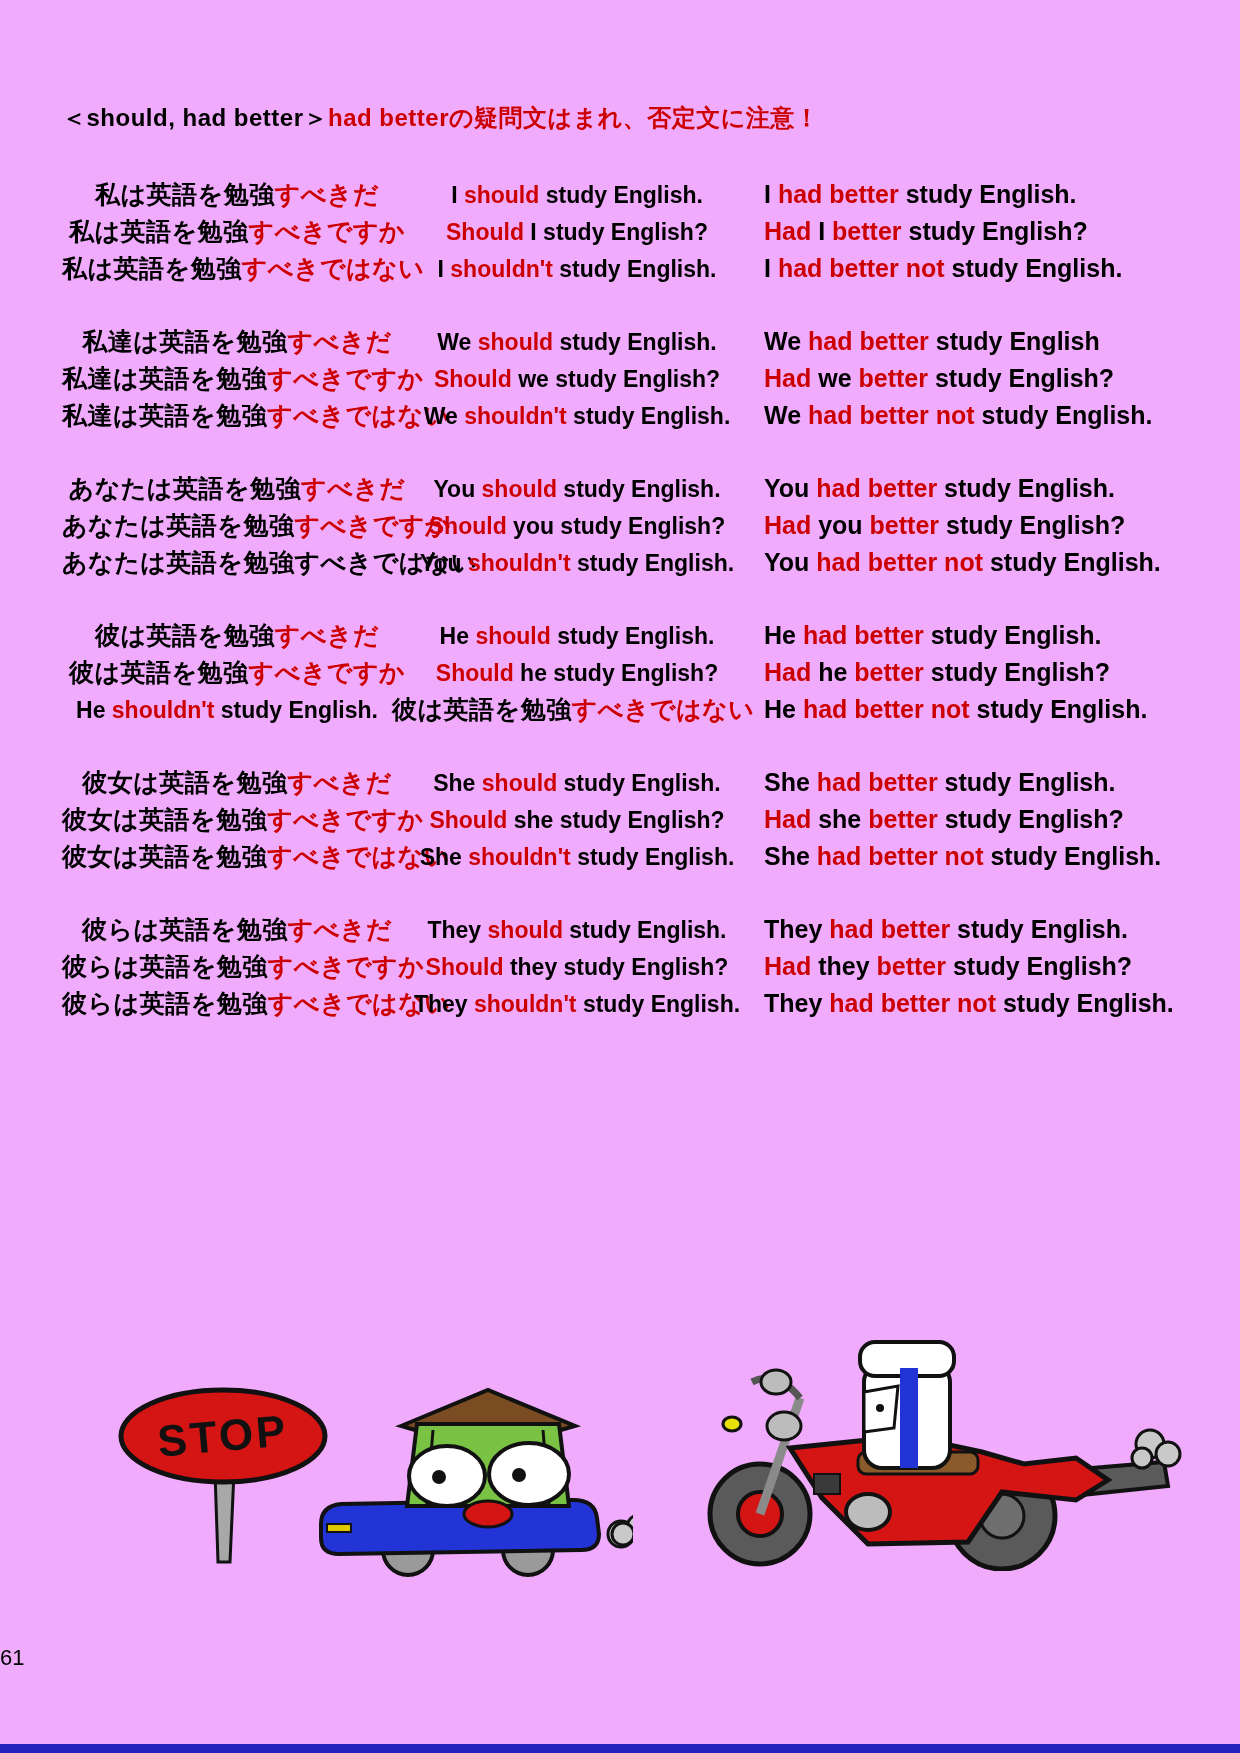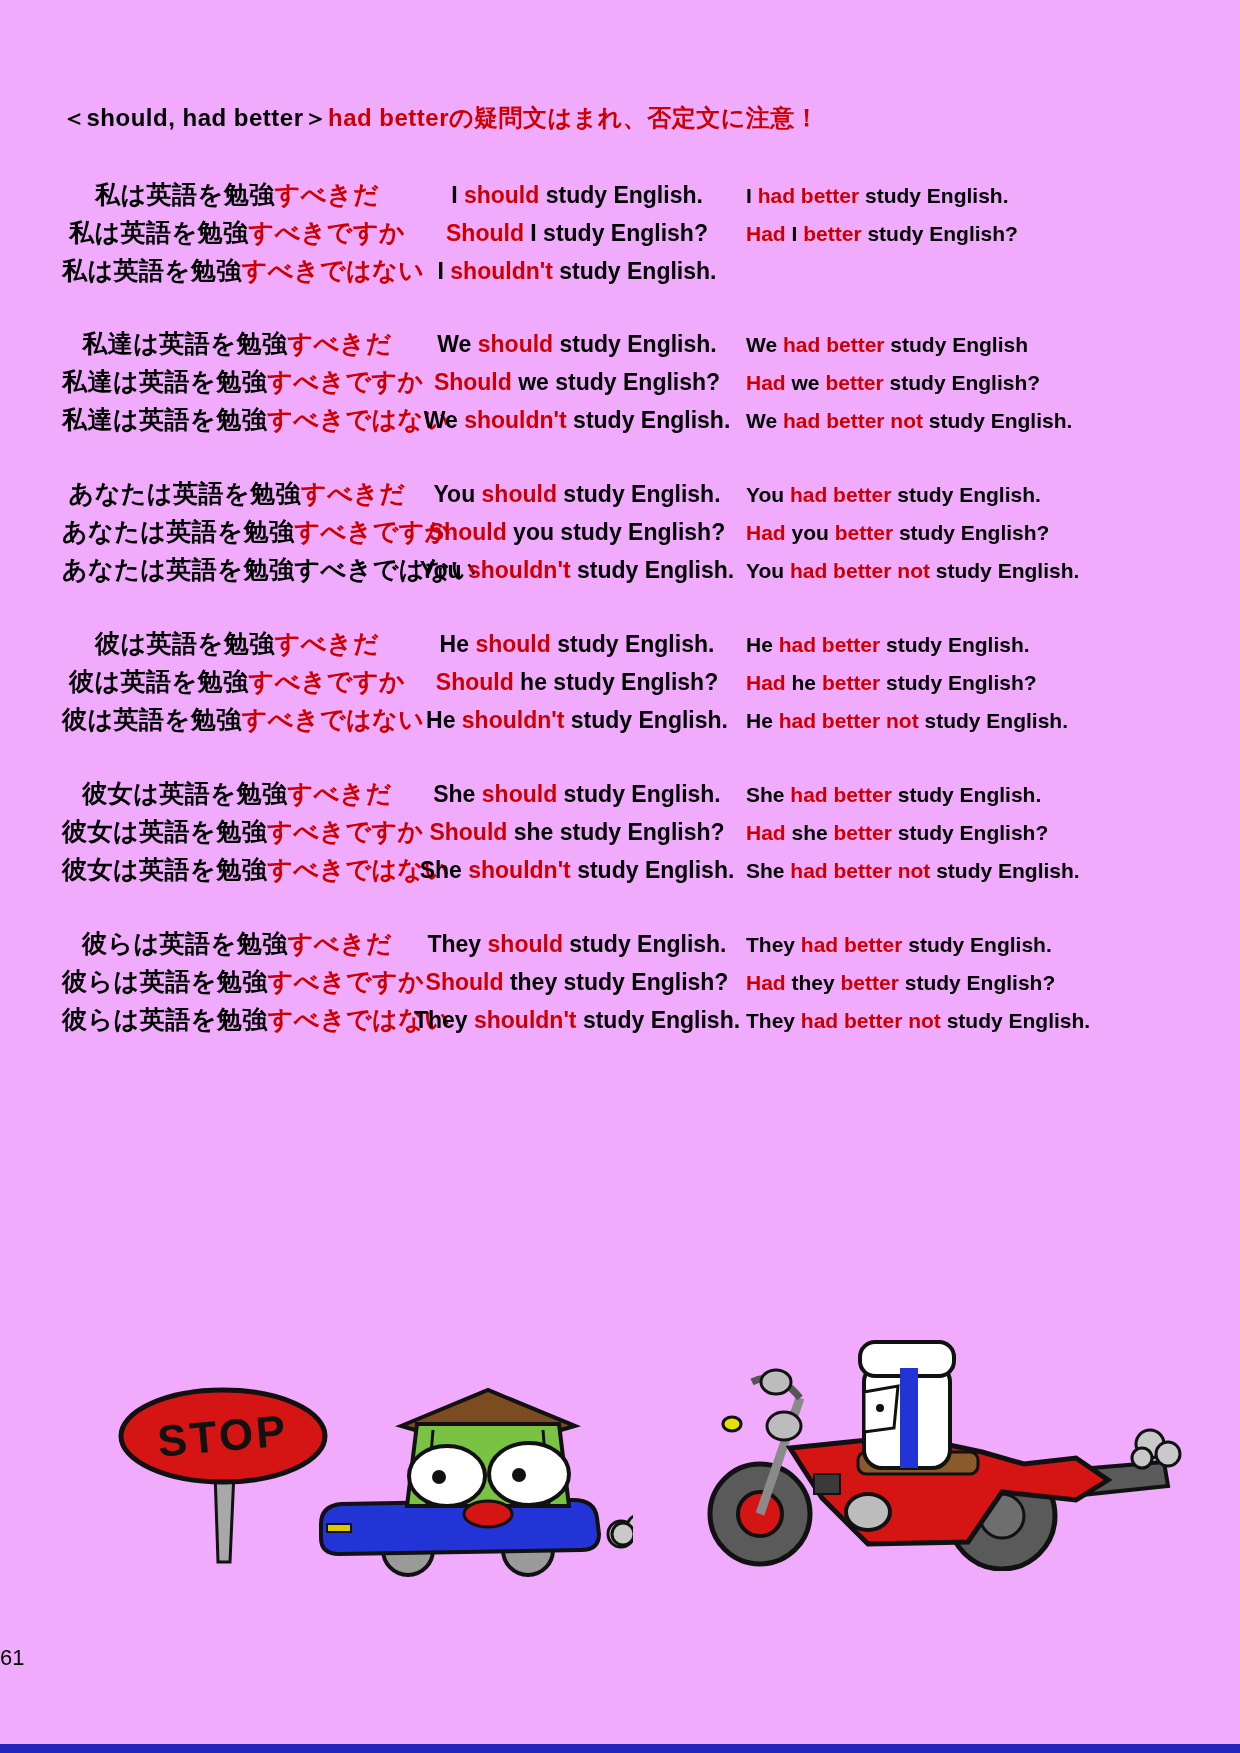--- a/index.html
+++ b/index.html
@@ -9,21 +9,21 @@
     font-weight:700;color:#000;overflow:hidden;
   }
   .title{position:absolute;left:62px;top:102px;font-size:24px;letter-spacing:0.5px;white-space:pre;}
   .title .tr{color:var(--red,#cc0000);}
   .table{position:absolute;left:62px;top:176px;width:1140px;}
   .group{margin-bottom:36px;}
   .row{display:flex;line-height:36px;align-items:baseline;}
   .cell{white-space:pre;}
   .c0{width:350px;font-size:25px;letter-spacing:0.5px;text-align:center;}
   .c1{width:330px;font-size:23px;text-align:center;}
-  .c2{flex:1;font-size:21px;padding-left:4px;}
+  .c2{flex:1;font-size:25px;padding-left:4px;margin-left:18px;}
   .red{color:var(--red,#cc0000);}
   .illus{position:absolute;}
   .pageno{position:absolute;left:0;right:0;top:1645px;text-align:left;font-size:22px;font-weight:400;}
   .bluebar{position:absolute;left:0;bottom:0;width:100%;height:9px;background:var(--bar,#2222bb);}
 </style>
 </head>
 <body>
 
 <div class="page">
 
@@ -37,20 +37,21 @@
           <div class="cell c2"><span>I </span><span class="red">had better</span><span> study English.</span></div>
         </div>
         <div class="row">
           <div class="cell c0"><span>私は英語を勉強</span><span class="red">すべきですか</span></div>
           <div class="cell c1"><span class="red">Should</span><span> I study English?</span></div>
           <div class="cell c2"><span class="red">Had</span><span> I </span><span class="red">better</span><span> study English?</span></div>
         </div>
         <div class="row">
           <div class="cell c0"><span>私は英語を勉強</span><span class="red">すべきではない</span></div>
           <div class="cell c1"><span>I </span><span class="red">shouldn't</span><span> study English.</span></div>
+          <div class="cell c2"><span>I </span><span class="red">had better not</span><span> study English.</span></div>
         </div>
       </div>
       <div class="group">
         <div class="row">
           <div class="cell c0"><span>私達は英語を勉強</span><span class="red">すべきだ</span></div>
           <div class="cell c1"><span>We </span><span class="red">should</span><span> study English.</span></div>
           <div class="cell c2"><span>We </span><span class="red">had better</span><span> study English</span></div>
         </div>
         <div class="row">
           <div class="cell c0"><span>私達は英語を勉強</span><span class="red">すべきですか</span></div>
@@ -85,22 +86,22 @@
           <div class="cell c0"><span>彼は英語を勉強</span><span class="red">すべきだ</span></div>
           <div class="cell c1"><span>He </span><span class="red">should</span><span> study English.</span></div>
           <div class="cell c2"><span>He </span><span class="red">had better</span><span> study English.</span></div>
         </div>
         <div class="row">
           <div class="cell c0"><span>彼は英語を勉強</span><span class="red">すべきですか</span></div>
           <div class="cell c1"><span class="red">Should</span><span> he study English?</span></div>
           <div class="cell c2"><span class="red">Had</span><span> he </span><span class="red">better</span><span> study English?</span></div>
         </div>
         <div class="row">
+          <div class="cell c1"><span>He </span><span class="red">shouldn't</span><span> study English.</span></div>
           <div class="cell c0"><span>彼は英語を勉強</span><span class="red">すべきではない</span></div>
-          <div class="cell c1"><span>He </span><span class="red">shouldn't</span><span> study English.</span></div>
           <div class="cell c2"><span>He </span><span class="red">had better not</span><span> study English.</span></div>
         </div>
       </div>
       <div class="group">
         <div class="row">
           <div class="cell c0"><span>彼女は英語を勉強</span><span class="red">すべきだ</span></div>
           <div class="cell c1"><span>She </span><span class="red">should</span><span> study English.</span></div>
           <div class="cell c2"><span>She </span><span class="red">had better</span><span> study English.</span></div>
         </div>
         <div class="row">

